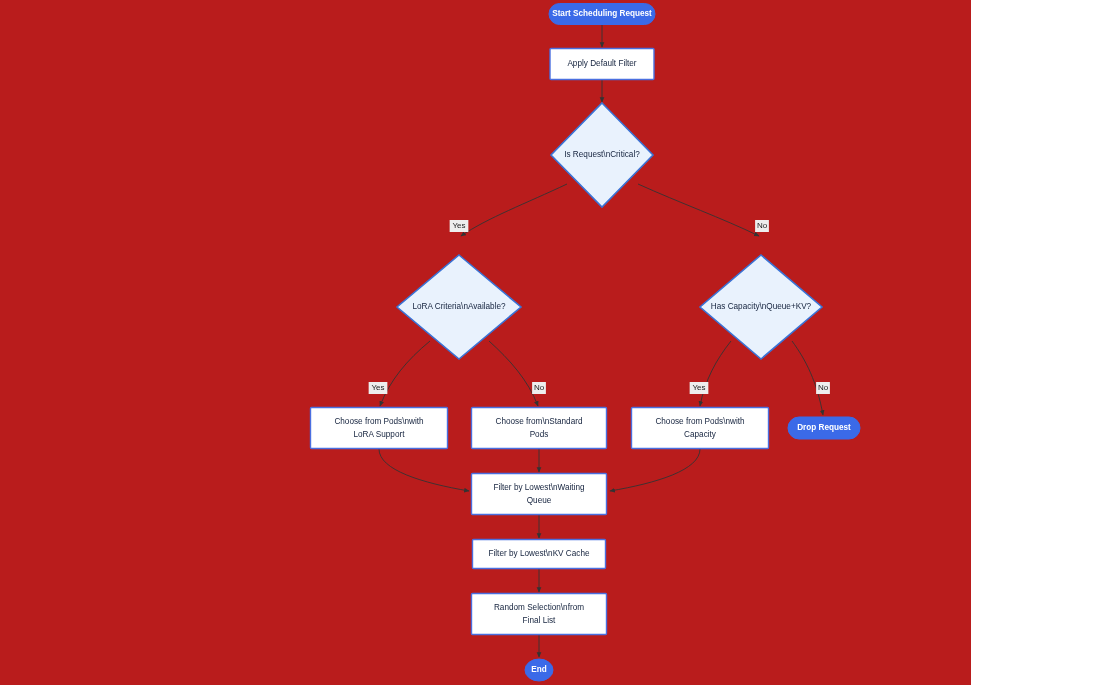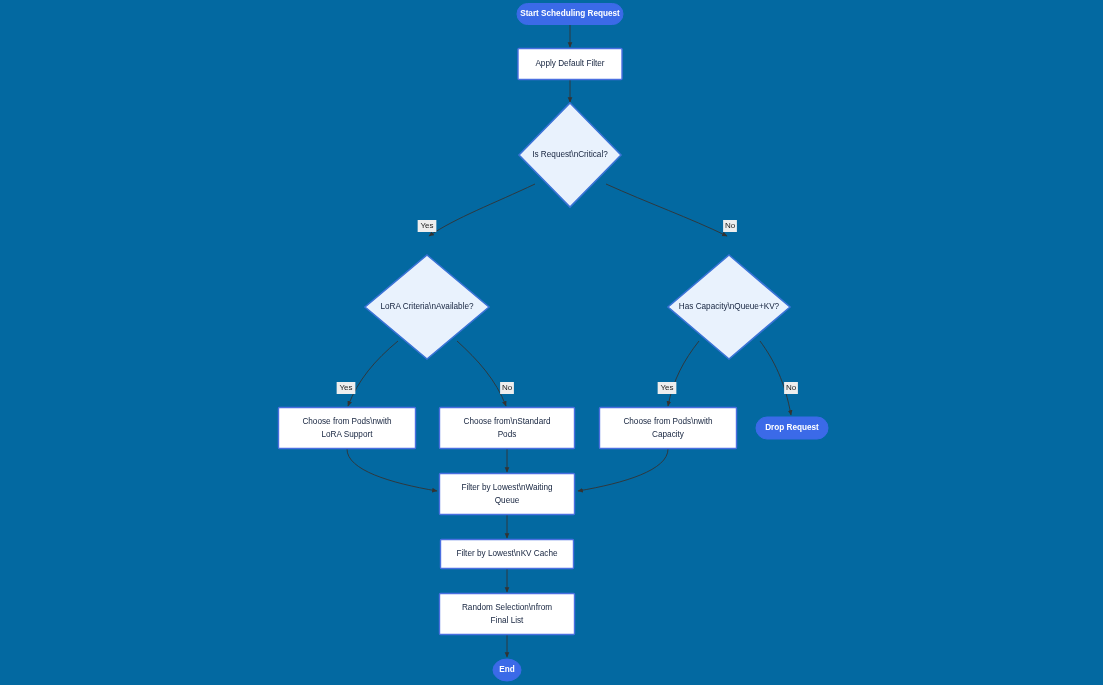--- a/index.html
+++ b/index.html
@@ -8,23 +8,24 @@
     background: #ffffff;
   }
   body {
     width: 1103px;
     height: 685px;
     font-family: "Liberation Sans", sans-serif;
     overflow: hidden;
   }
   #flowchart-root {
     position: relative;
-    width: 1103px;
+    width: 939px;
     height: 685px;
-    background: #0369a1;
+    background: #b91c1c;
+    padding-left: 32px;
   }
   svg#flow-svg {
     display: block;
     width: 1103px;
     height: 685px;
   }
   .node-rect {
     fill: #ffffff;
     stroke: #4a6fe0;
     stroke-width: 1.4;

